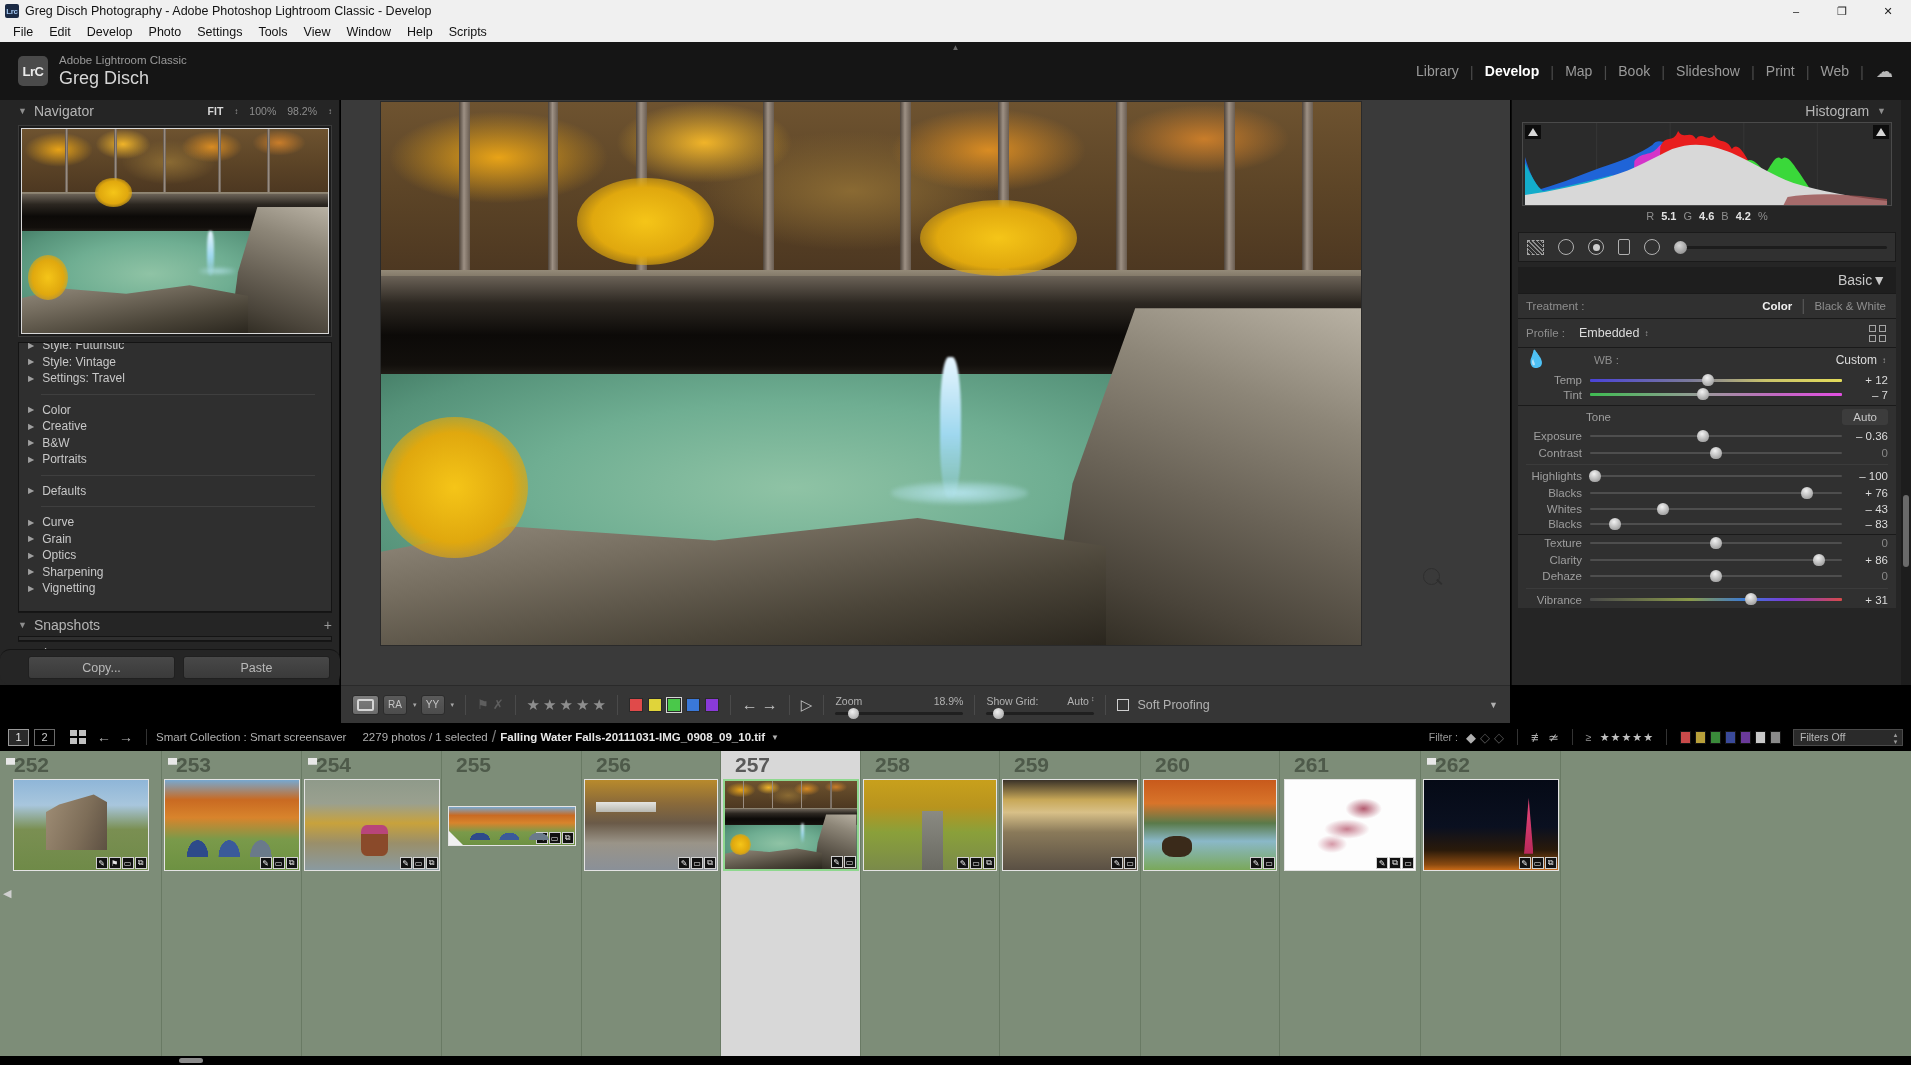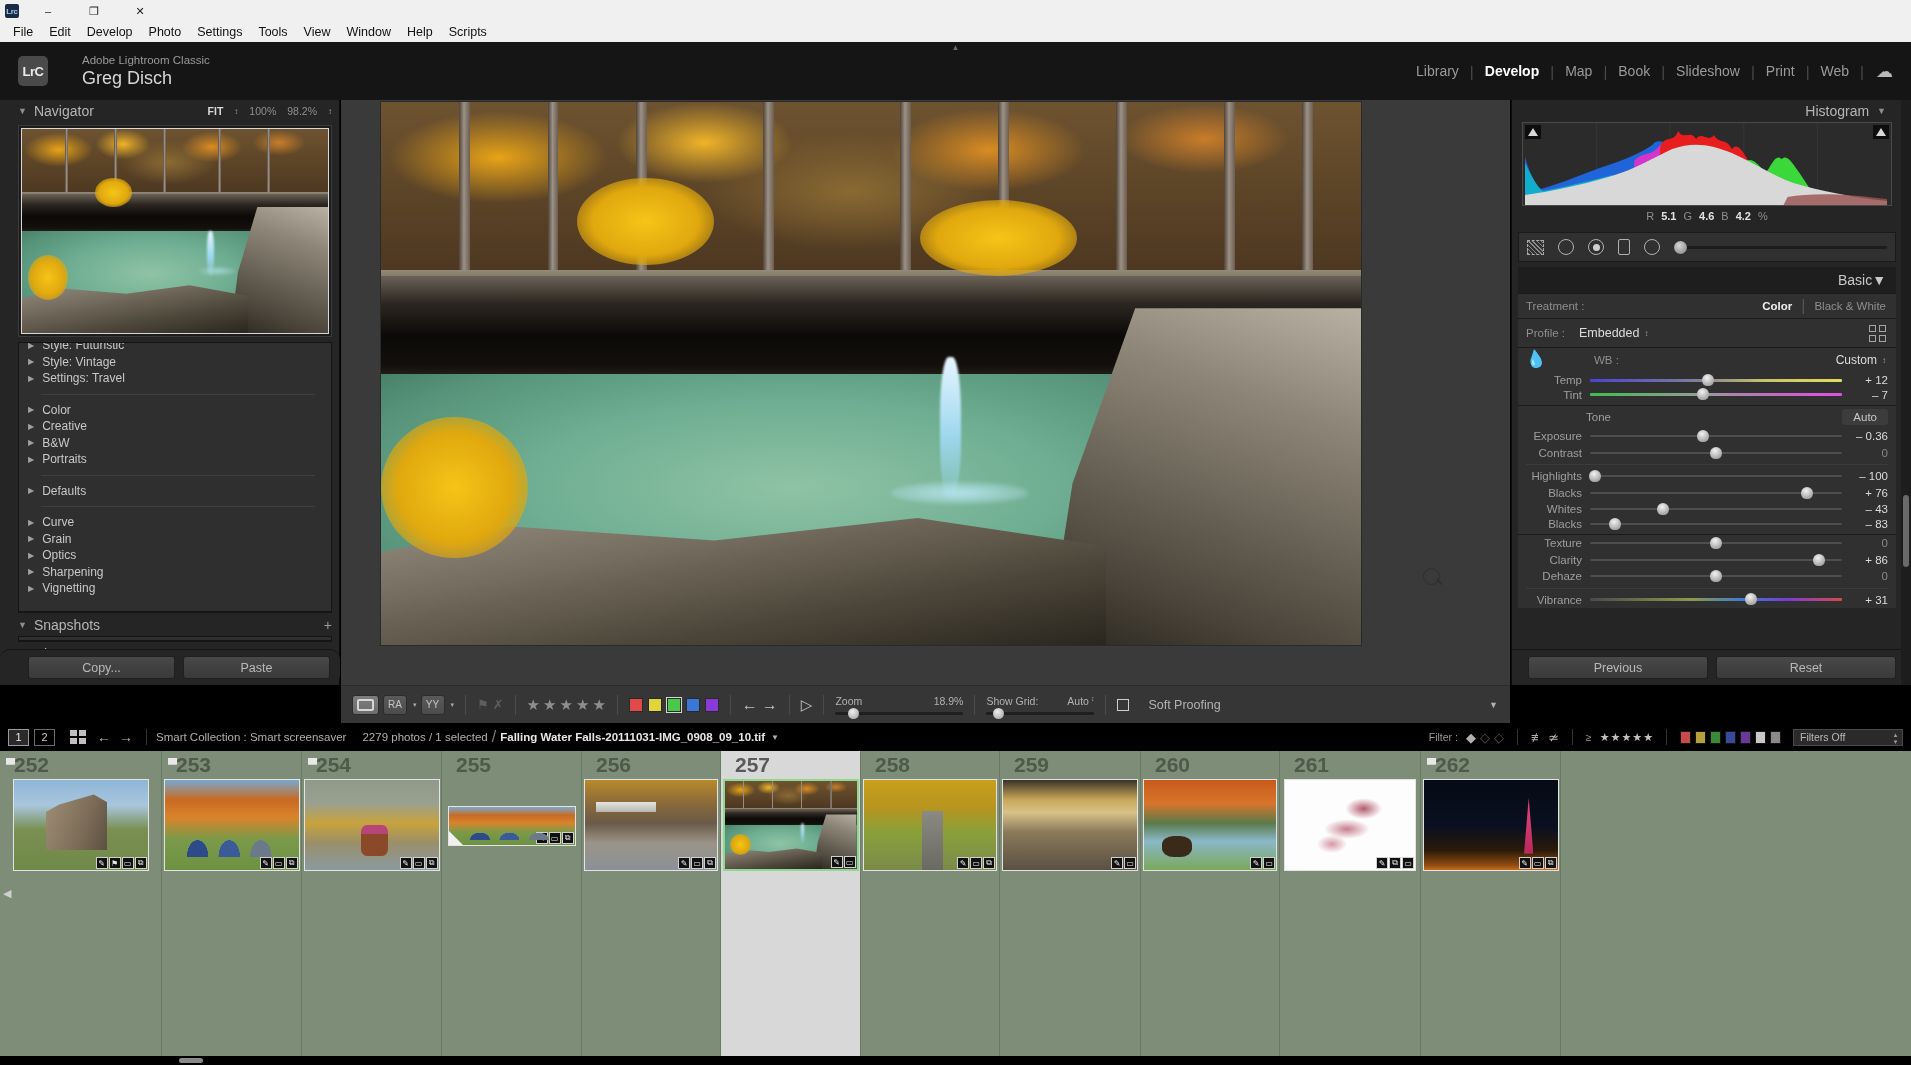--- a/index.html
+++ b/index.html
@@ -48,21 +48,21 @@
     position: absolute; top: 0; left: 50%; transform: translateX(-50%);
     width: 46px; height: 11px; display:flex; align-items:center; justify-content:center;
     color:#6a6a6a; font-size:8px;
   }
   .lrc-logo {
     width: 30px; height: 30px; margin-left: 18px; margin-right: 11px;
     background: #4a4a4a; border-radius: 5px; color: #eaeaea;
     font-size: 13px; font-weight: bold; display: flex;
     align-items: center; justify-content: center; letter-spacing: -0.5px;
   }
-  .id-text { line-height: 1.25; margin-left: 23px; }
+  .id-text { line-height: 1.25; }
   .id-app { font-size: 11.5px; color: #9a9a9a; }
   .id-user { font-size: 18px; color: #d6d6d6; }
   .modules {
     margin-left: auto; margin-right: 16px; display: flex; align-items: center;
   }
   .modules .mod {
     font-size: 14px; color: #9a9a9a; padding: 0 11px; cursor: default;
   }
   .modules .mod.active { color: #fff; font-weight: bold; }
   .modules .sep { color: #4a4a4a; font-size: 15px; }
@@ -539,20 +539,21 @@
   }
   .t-pool { background: #2a2118; }
 </style>
 </head>
 <body>
 
 <div id="app">
 
   <div class="winbar">
     <div class="winbar-icon">Lrc</div>
+    <div class="winbar-title">Greg Disch Photography - Adobe Photoshop Lightroom Classic - Develop</div>
     <div class="winctl">
       <div>–</div>
       <div>❐</div>
       <div>✕</div>
     </div>
   </div>
 
   <div class="menubar">
     <span>File</span>
     <span>Edit</span>
@@ -791,21 +792,21 @@
       <div class="zrow">
         <span class="grid-lbl">Show Grid:</span>
         <span class="val grid-lbl">Auto</span>
         <span class="caret">↕</span>
       </div>
       <div class="slidertrack">
         <div class="sliderknob" style="left:6%"></div>
       </div>
     </div>
     <div class="tb-sep"></div>
-    <div class="tb-group" style="gap:19px">
+    <div class="tb-group" style="gap:8px">
       <span class="sp-box"></span>
       <span class="grid-lbl" style="font-size:12.5px">Soft Proofing</span>
     </div>
     <span class="tb-right">▼</span>
   </div>
 
   <div class="rightpanel">
     <div class="rp-inner">
 
       <div class="rp-hdr">
@@ -1009,24 +1010,20 @@
               <span class="kn" style="left:64%"></span>
             </span>
           <span class="vl">+ 31</span>
         </div>
       </div>
 
     </div>
 
     <div class="rp-scroll"></div>
 
-    <div class="rightbtns">
-      <div class="lbtn">Previous</div>
-      <div class="lbtn">Reset</div>
-    </div>
   </div>
 
   <div class="right-edge">
     <div class="right-scroll"></div>
   </div>
 
   <div class="fsbar">
     <div class="idbox on">1</div>
     <div class="idbox">2</div>
     <span class="fs-gridico">

